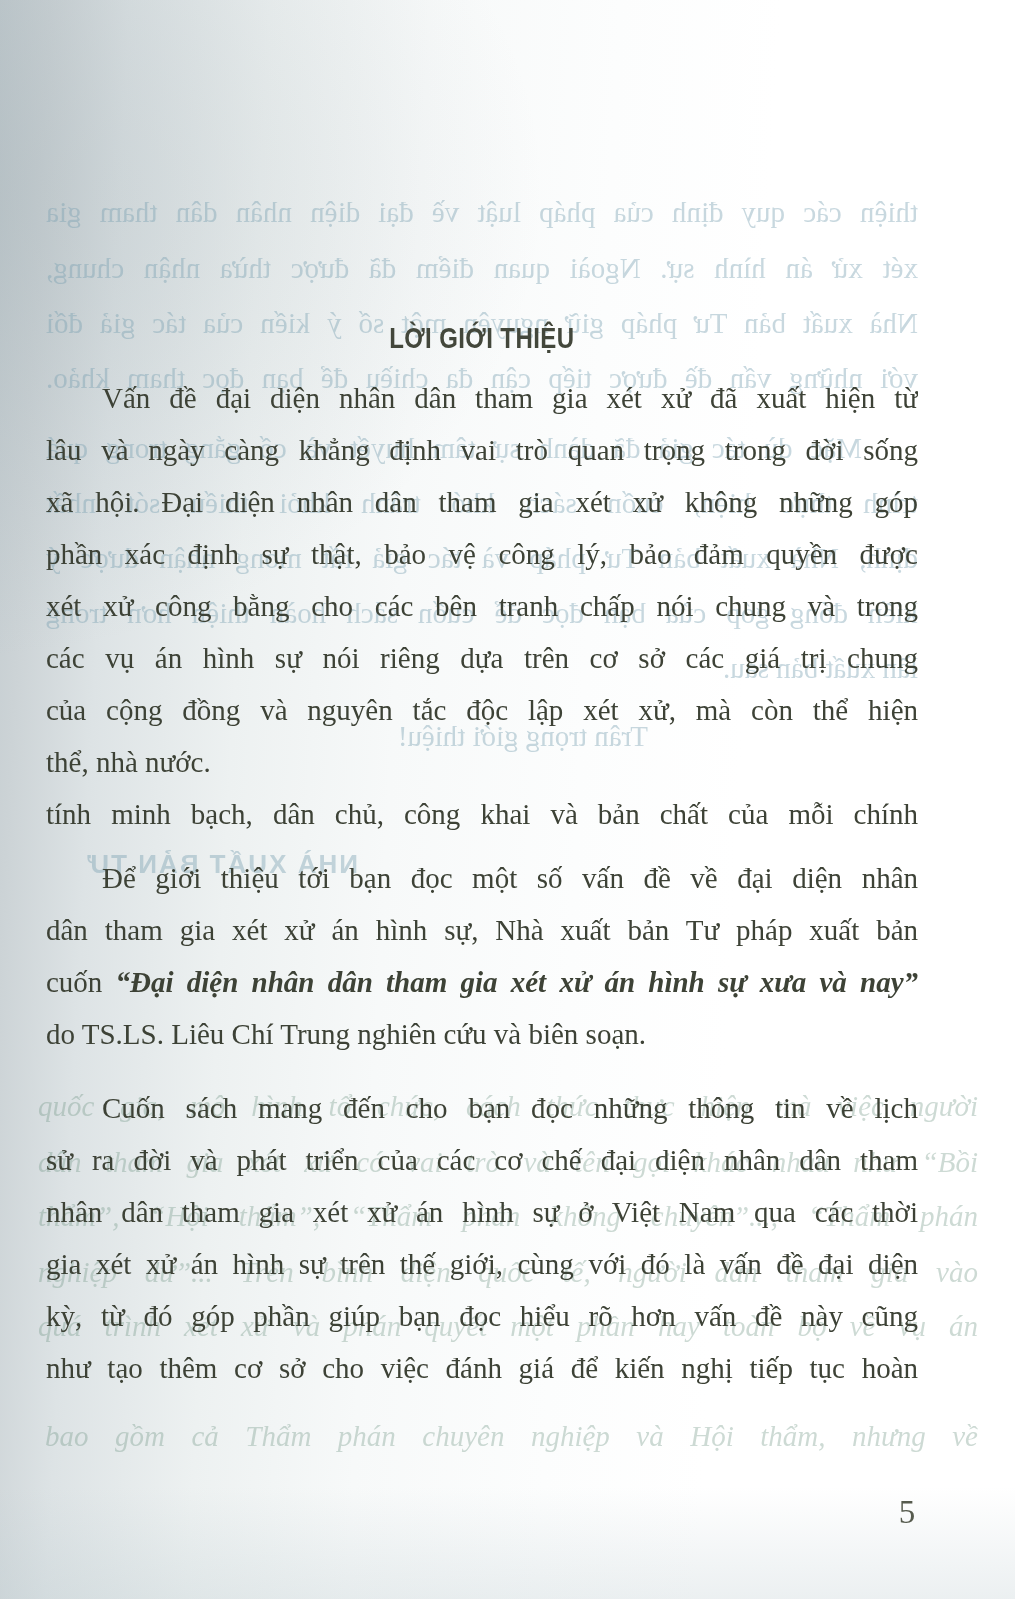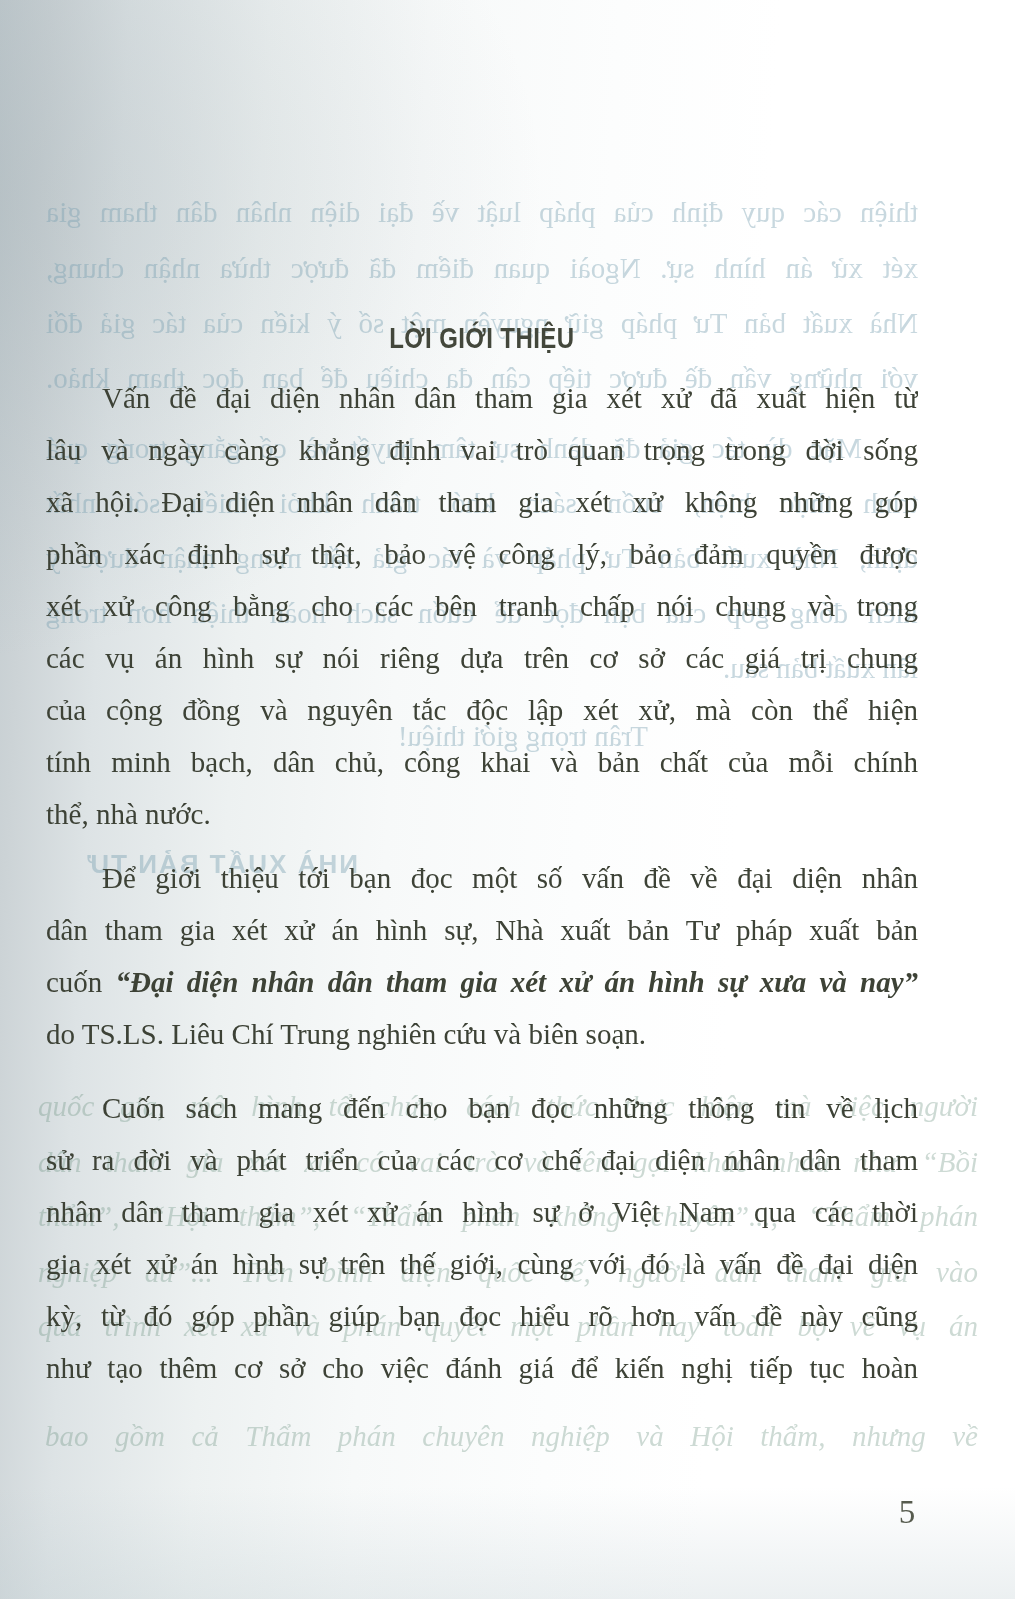--- a/index.html
+++ b/index.html
@@ -129,22 +129,22 @@
 
   <div class="content" id="content">
       <div class="para p1">
         <div class="line indent">Vấn đề đại diện nhân dân tham gia xét xử đã xuất hiện từ</div>
         <div class="line">lâu và ngày càng khẳng định vai trò quan trọng trong đời sống</div>
         <div class="line">xã hội. Đại diện nhân dân tham gia xét xử không những góp</div>
         <div class="line">phần xác định sự thật, bảo vệ công lý, bảo đảm quyền được</div>
         <div class="line">xét xử công bằng cho các bên tranh chấp nói chung và trong</div>
         <div class="line">các vụ án hình sự nói riêng dựa trên cơ sở các giá trị chung</div>
         <div class="line">của cộng đồng và nguyên tắc độc lập xét xử, mà còn thể hiện</div>
+        <div class="line last">thể, nhà nước.</div>
         <div class="line">tính minh bạch, dân chủ, công khai và bản chất của mỗi chính</div>
-        <div class="line last">thể, nhà nước.</div>
       </div>
       <div class="para p2">
         <div class="line indent">Để giới thiệu tới bạn đọc một số vấn đề về đại diện nhân</div>
         <div class="line">dân tham gia xét xử án hình sự, Nhà xuất bản Tư pháp xuất bản</div>
         <div class="line"><span class="plain">cuốn </span><span class="em">“Đại diện nhân dân tham gia xét xử án hình sự xưa và nay”</span></div>
         <div class="line last">do TS.LS. Liêu Chí Trung nghiên cứu và biên soạn.</div>
       </div>
       <div class="para p3">
         <div class="line indent">Cuốn sách mang đến cho bạn đọc những thông tin về lịch</div>
         <div class="line">sử ra đời và phát triển của các cơ chế đại diện nhân dân tham</div>

